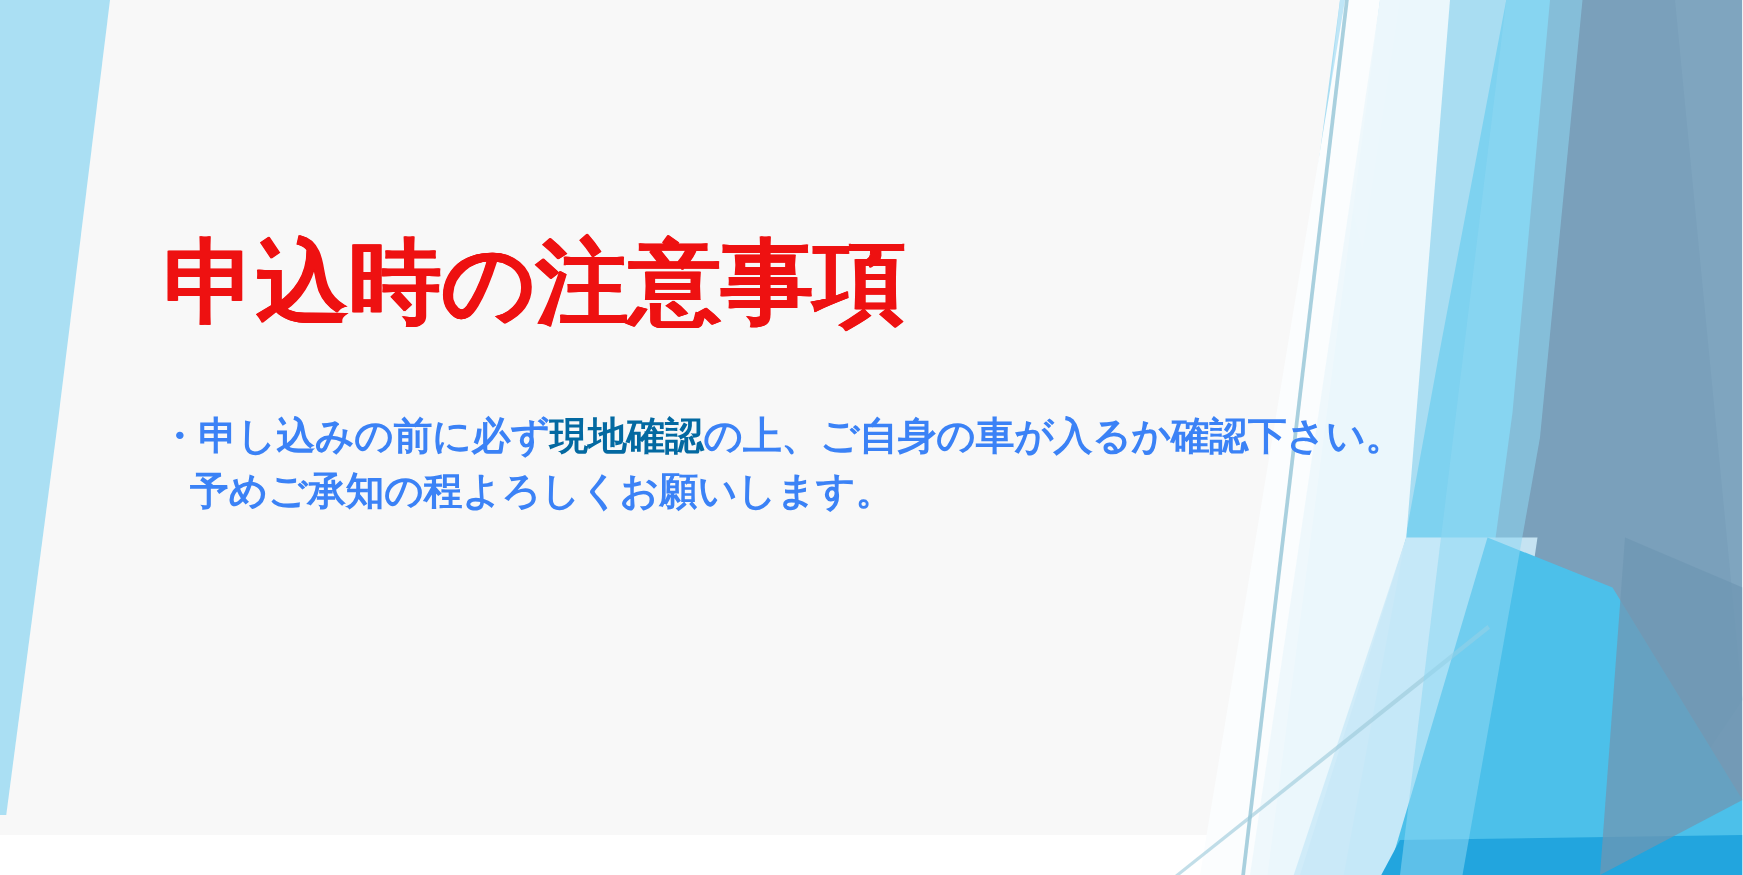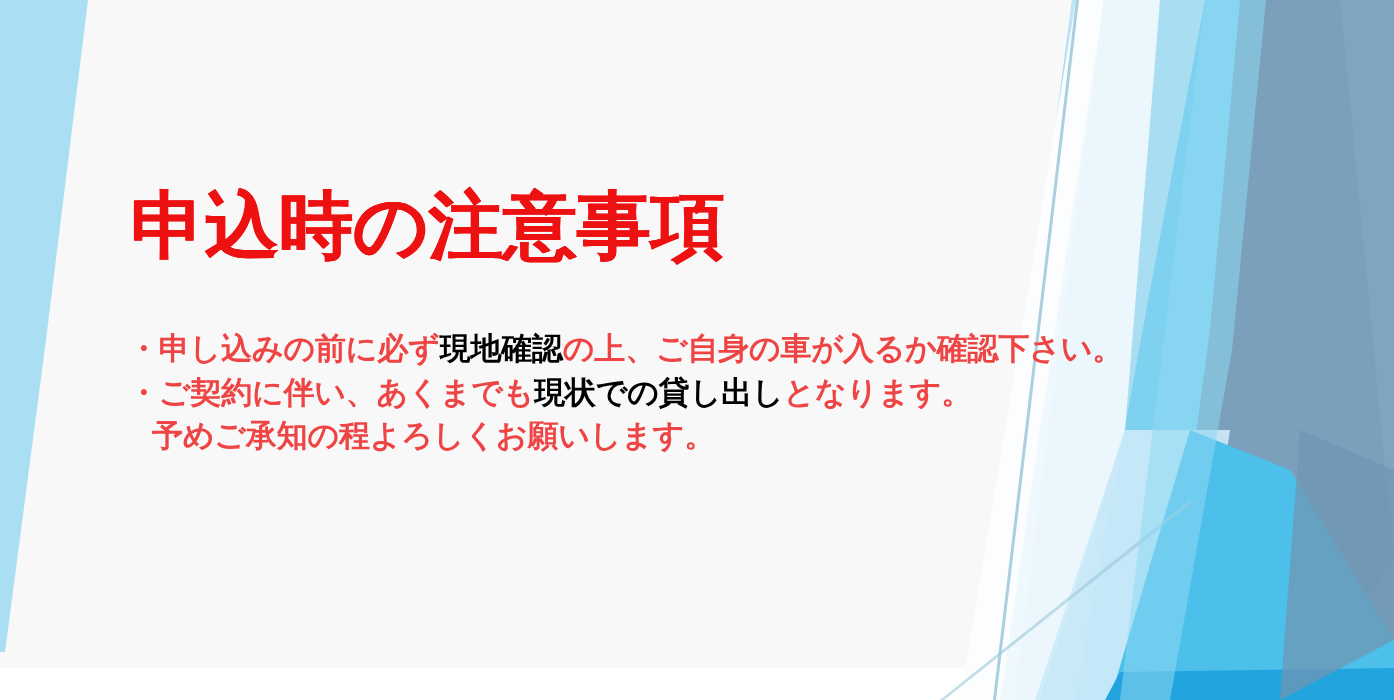--- a/index.html
+++ b/index.html
@@ -58,24 +58,24 @@
     line-height: 43.5px;
     font-weight: bold;
     color: #262626;
     white-space: nowrap;
     letter-spacing: -0.2px;
   }
   .body-line.indent {
     padding-left: 24px;
   }
   .seg-red {
-    color: #000000;
+    color: #0369a1;
   }
   .seg-dark {
-    color: #ef4444;
+    color: #3b82f6;
   }
 </style>
 </head>
 <body>
 
 <div id="slide">
 
   <svg id="bg-deco" viewBox="0 0 1394 700" preserveAspectRatio="none" xmlns="http://www.w3.org/2000/svg">
 
     <rect x="0" y="0" width="1394" height="700" fill="#f8f8f8"></rect>
@@ -114,18 +114,17 @@
       <polygon points="1205,0 1266,0 1232,350 1170,700 1120,700" fill="#8ed7f2" opacity="0.55"></polygon>
     </g>
   </svg>
 
   <div id="content">
 
     <div id="slide-title">申込時の注意事項</div>
 
     <div id="body-block">
         <div class="body-line"><span class="seg-dark">・申し込みの前に必ず</span><span class="seg-red">現地確認</span><span class="seg-dark">の上、ご自身の車が入るか確認下さい。</span></div>
-        <div class="body-line"><span class="seg-dark">・ご契約に伴い、あくまでも</span><span class="seg-red">現状での貸し出し</span><span class="seg-dark">となります。</span></div>
         <div class="body-line indent"><span class="seg-dark">予めご承知の程よろしくお願いします。</span></div>
       </div>
 
   </div>
 </div>
 
 </body></html>

